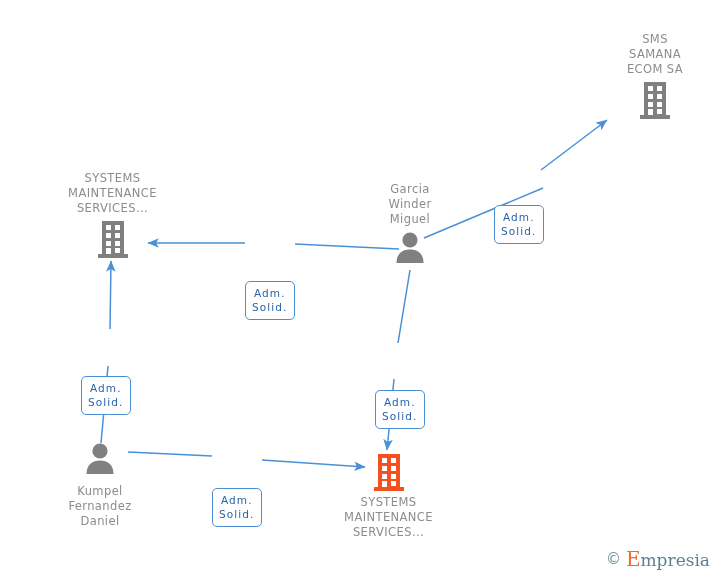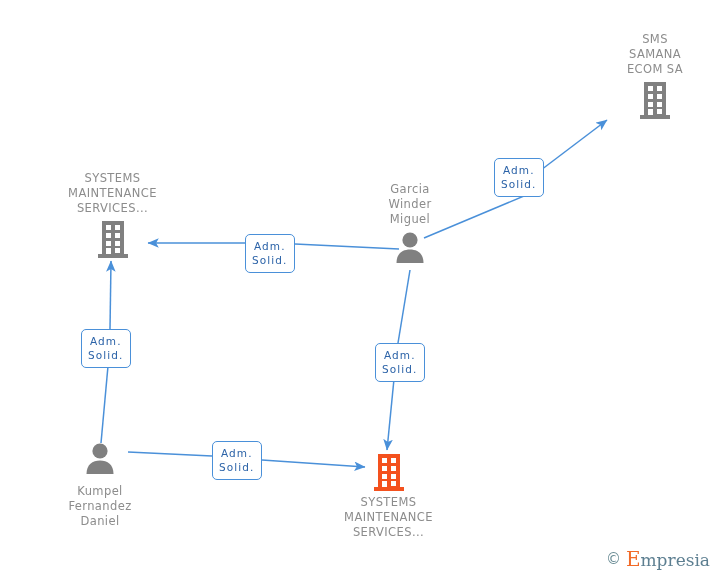--- a/index.html
+++ b/index.html
@@ -55,20 +55,21 @@
     border-radius: 5px;
     background: #ffffff;
     color: #2c63a8;
     font-size: 10.5px;
     line-height: 14px;
     letter-spacing: 1.1px;
     text-align: center;
     padding: 4px 6px 5px 6px;
     white-space: pre-line;
     font-family: "DejaVu Sans", sans-serif;
+    margin-top: 47px;
   }
   #watermark {
     position: absolute;
     right: 8px;
     bottom: 6px;
     display: flex;
     align-items: center;
     gap: 5px;
     user-select: none;
   }

